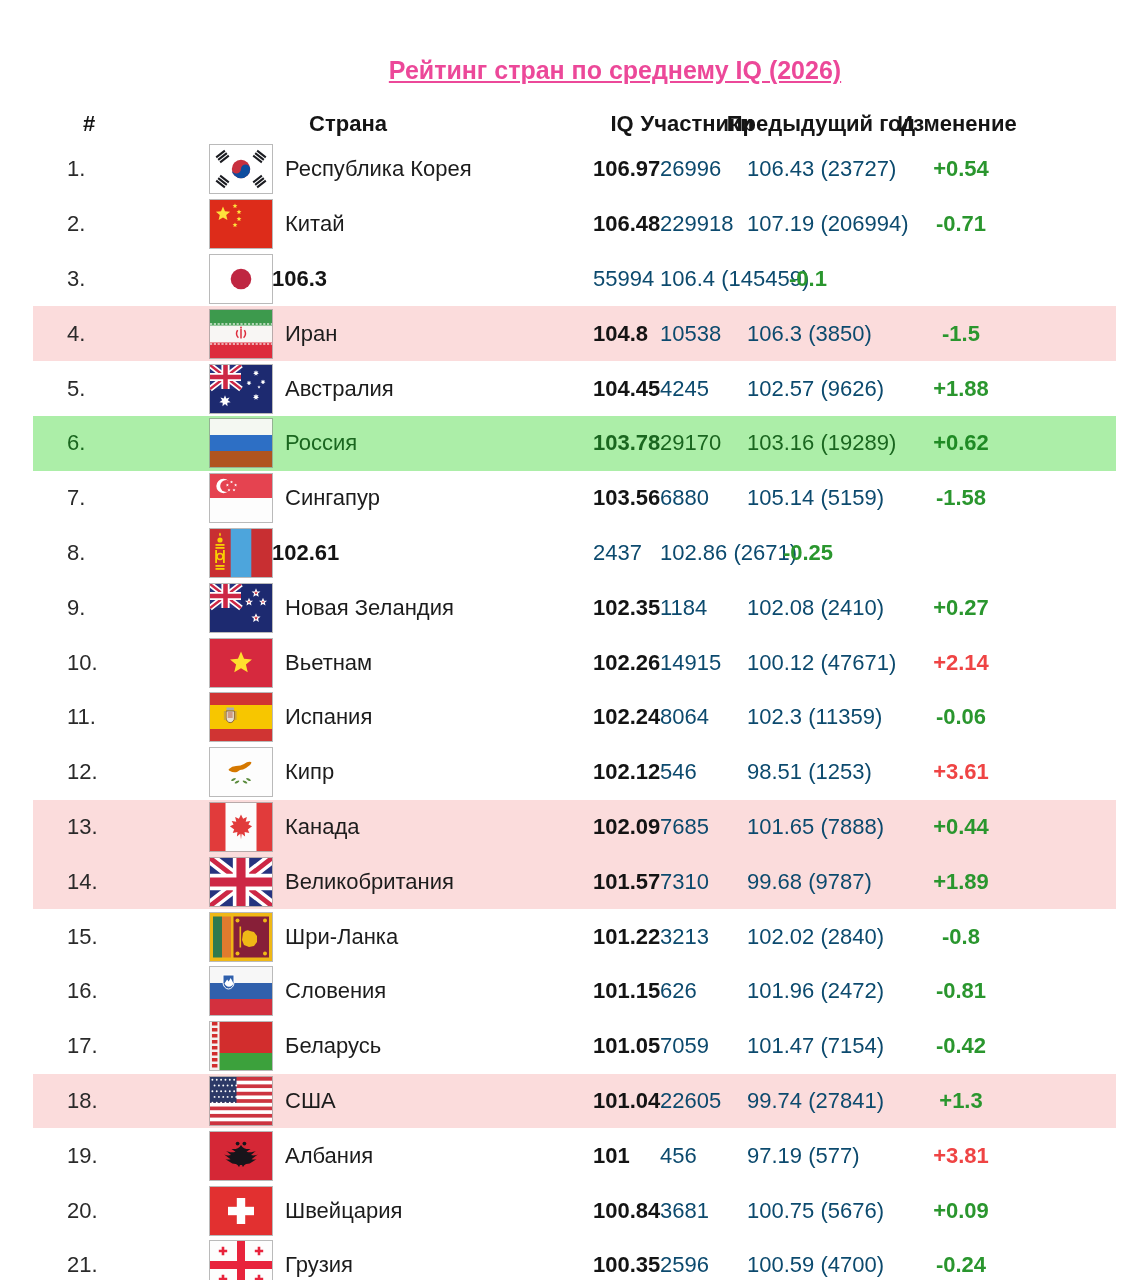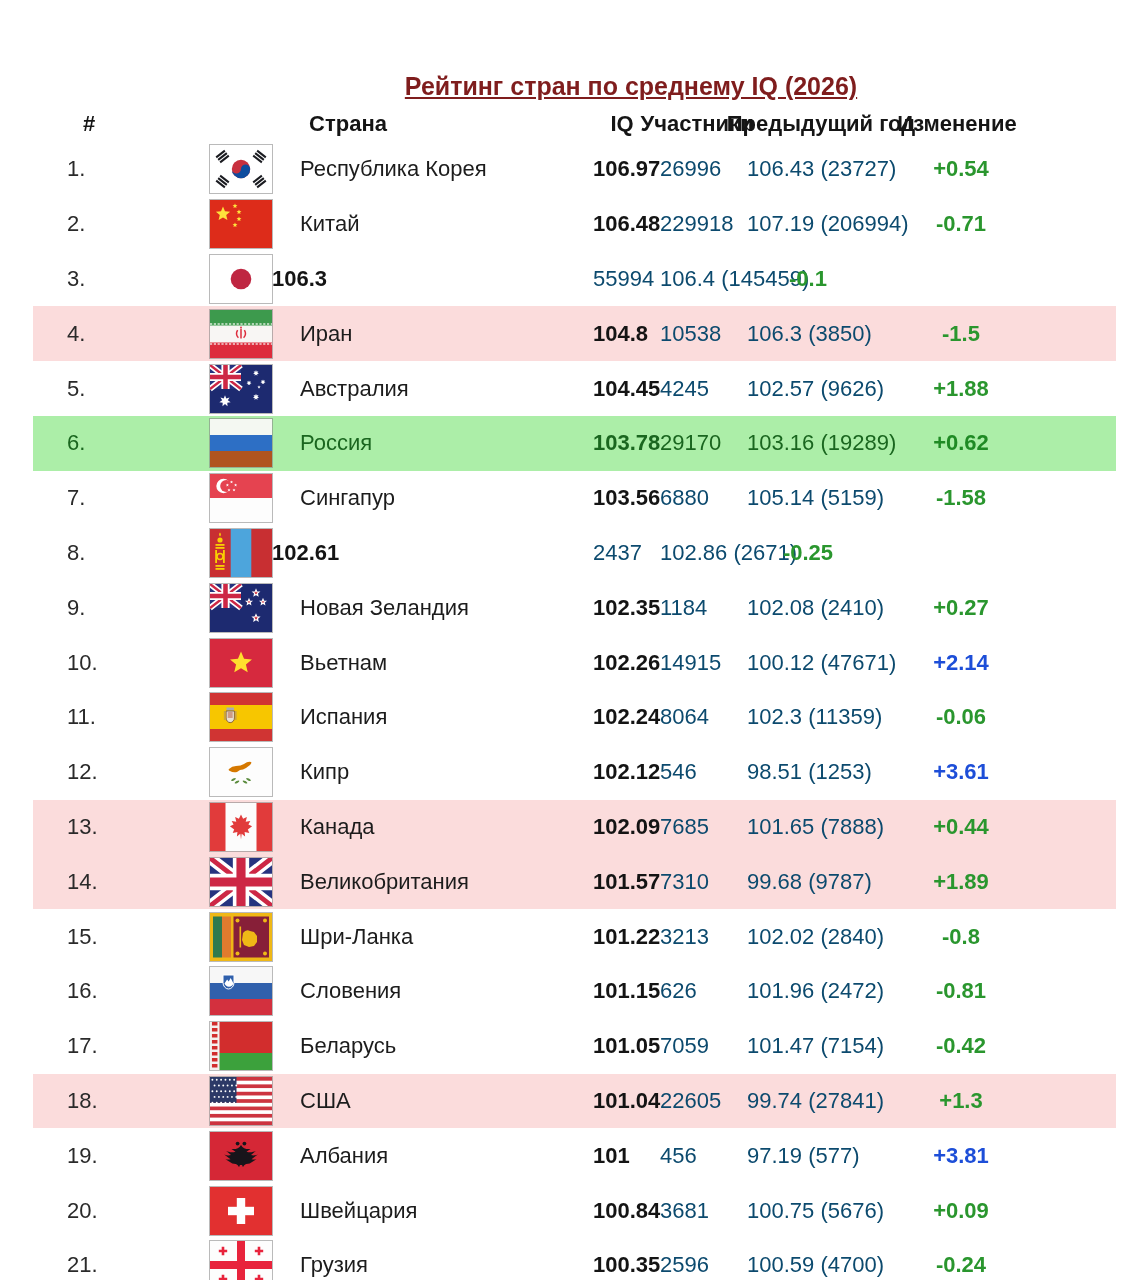--- a/index.html
+++ b/index.html
@@ -3,21 +3,21 @@
 <meta charset="utf-8">
 <style>
   html,body{margin:0;padding:0}
   body{
     width:1143px;height:1280px;overflow:hidden;position:relative;
     background:#ffffff;color:#1c1c1c;
     font-family:"Liberation Sans","DejaVu Sans",sans-serif;
   }
   .page-title{
     position:absolute;top:56px;left:615px;transform:translateX(-50%);
-    margin:16px;font-size:25px;font-weight:bold;color:#7f1d1d;
+    margin:0;font-size:25px;font-weight:bold;color:#ec4899;
     text-decoration:underline;white-space:nowrap;
   }
   .table-header{
     position:absolute;top:111px;left:0;width:1143px;height:28px;
     font-size:22px;font-weight:bold;color:#151515;
   }
   .table-header span{position:absolute;transform:translateX(-50%);white-space:nowrap}
   .h-rank{left:89px}
   .h-country{left:348px}
   .h-iq{left:622px}
@@ -37,26 +37,26 @@
   .row.hl-green{background:#aceea8}
   .row.hl-green .cell{color:#1a661f}
   .cell{display:block}
   .rank{padding-left:34px;color:#2a2a2a}
   .flag{
     width:62px;height:48px;align-self:center;
     box-shadow:0 0 0 1px rgba(130,130,130,.55);
     background:#fff;line-height:0;
   }
   .flag svg{display:block}
-  .country{padding-left:28px;color:#1c1c1c}
+  .country{padding-left:13px;color:#1c1c1c}
   .iq{font-weight:bold;color:#141414}
   .participants,.prev{color:#0c4a6e}
   .change{width:74px;margin-left:24px;text-align:center;font-weight:700}
   .change.green{color:#2a962e}
-  .change.red{color:#1d4ed8}
+  .change.red{color:#ef4444}
   .row.hl-green .change.green{color:#1f8a24}
 </style>
 </head>
 <body>
 
 <h1 class="page-title">Рейтинг стран по среднему IQ (2026)</h1>
 
 <div class="table-header">
   <span class="h-rank">#</span>
   <span class="h-country">Страна</span>

